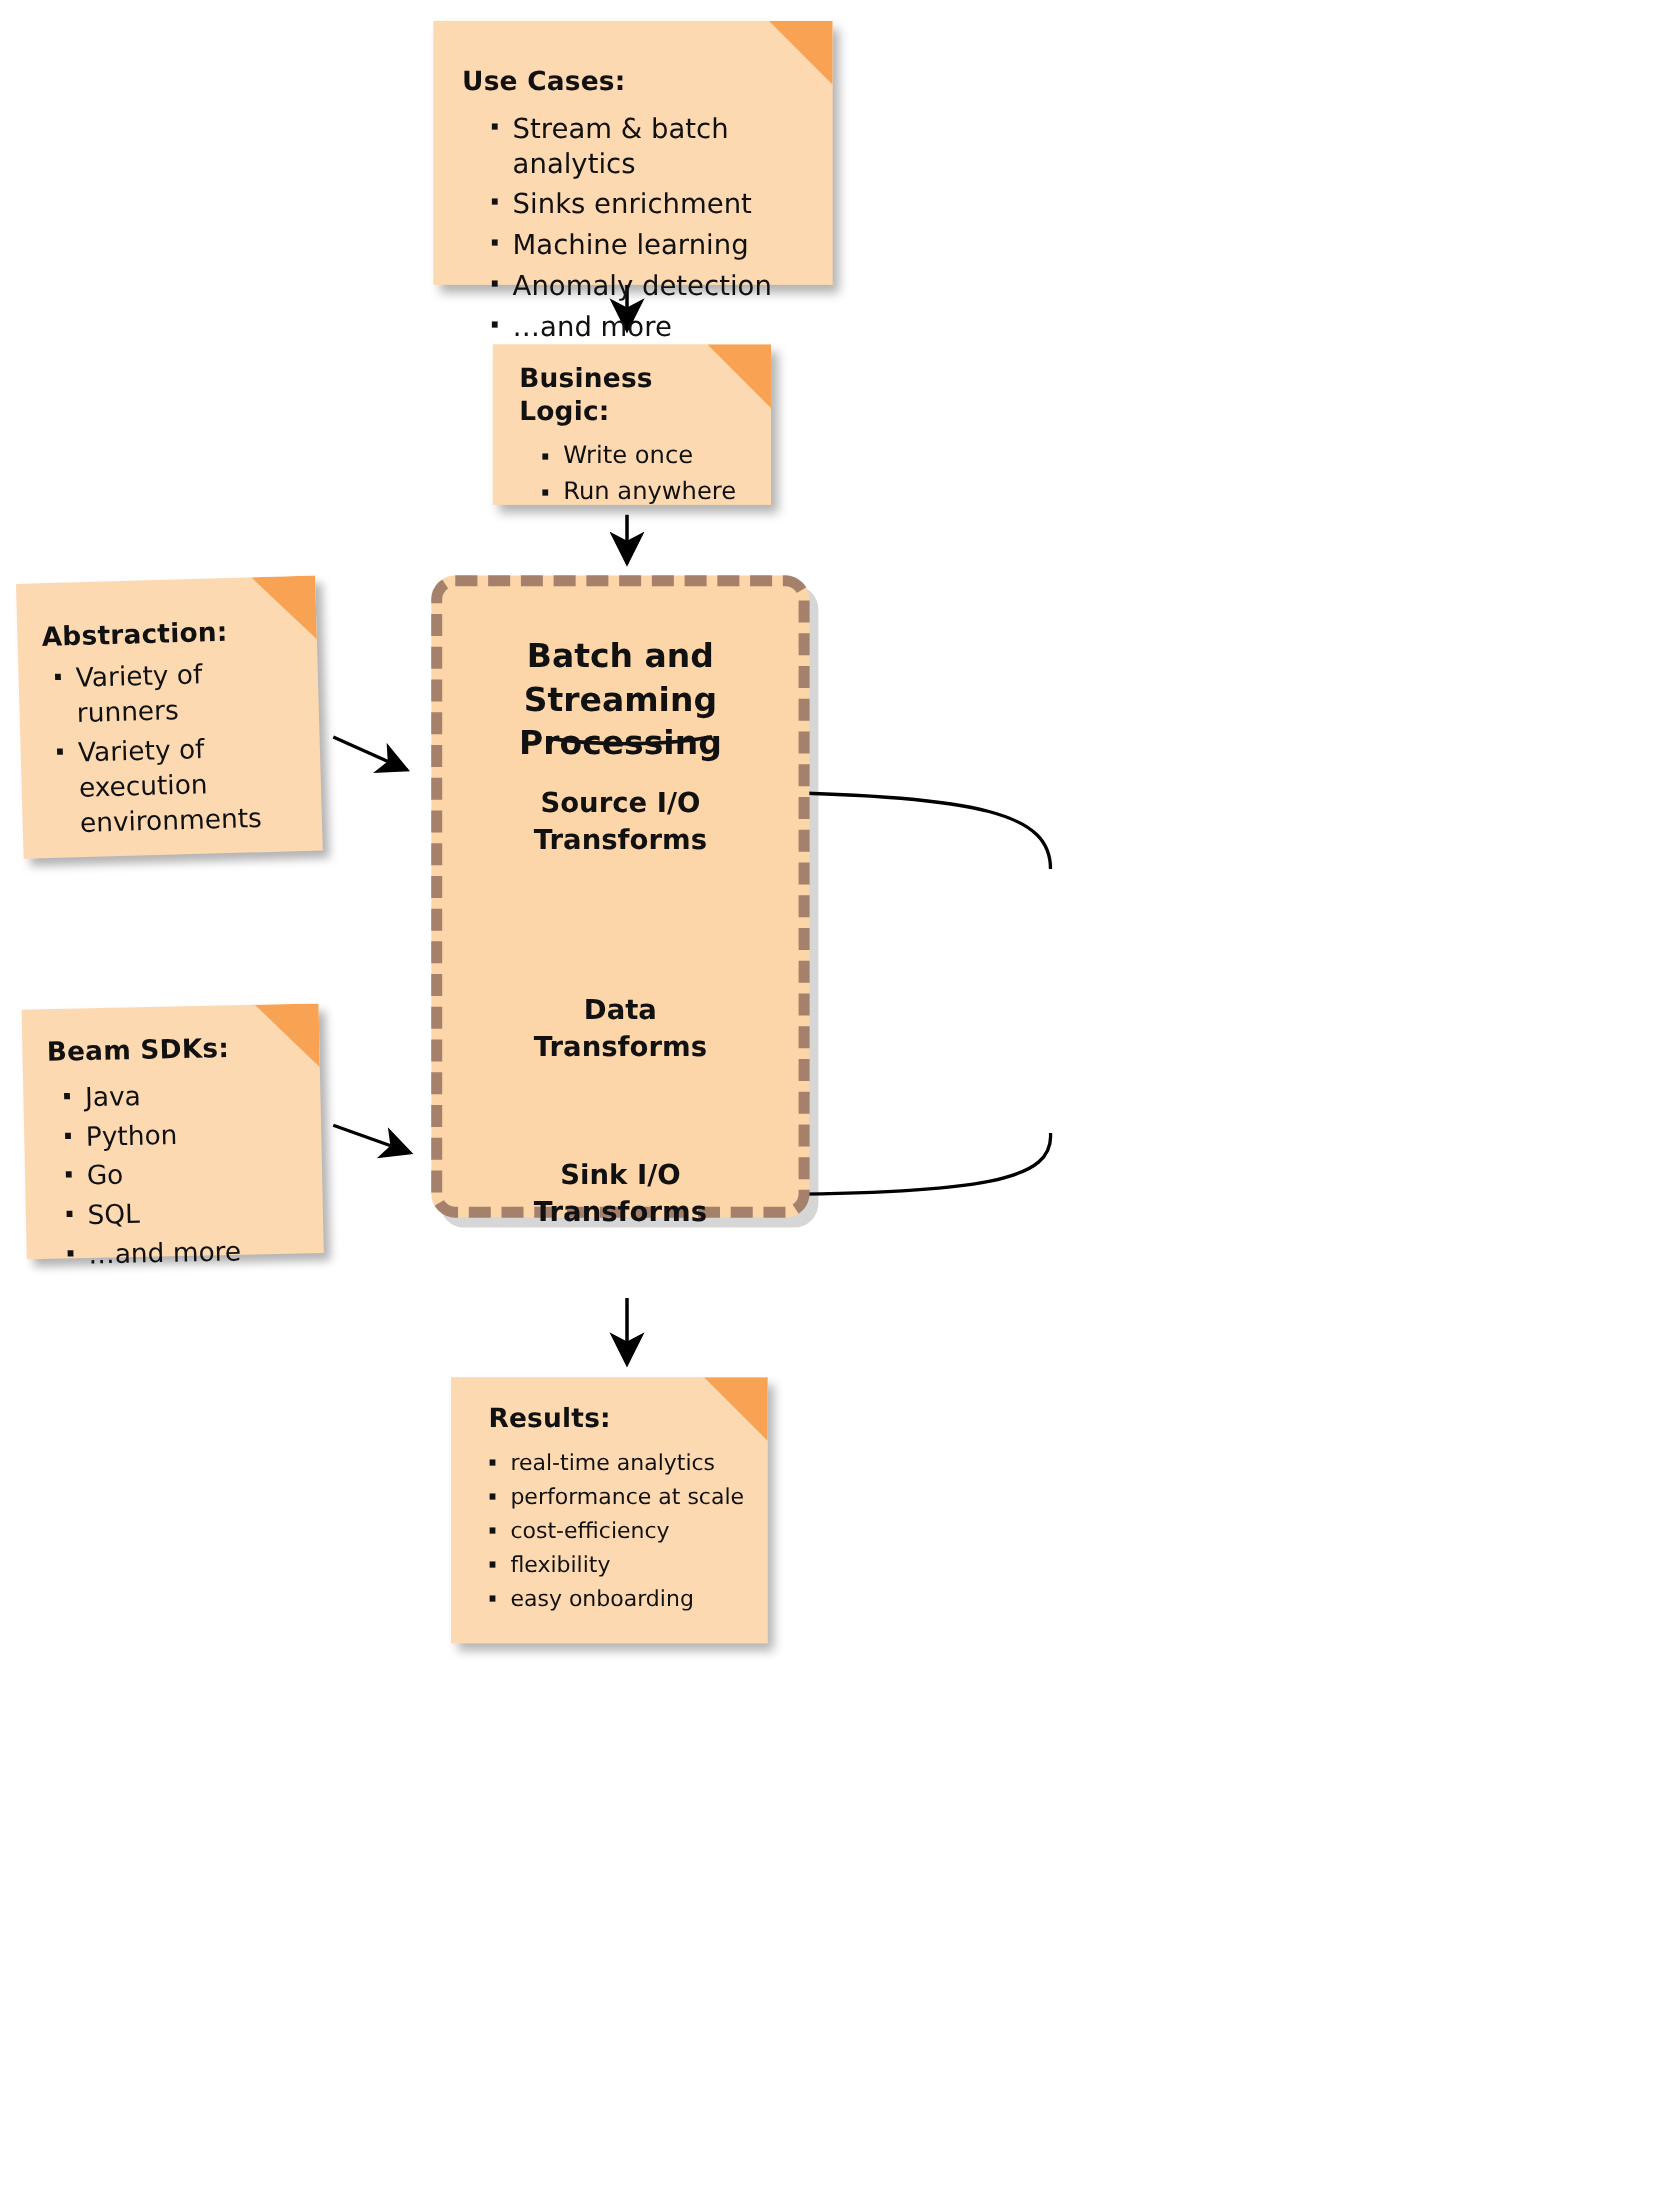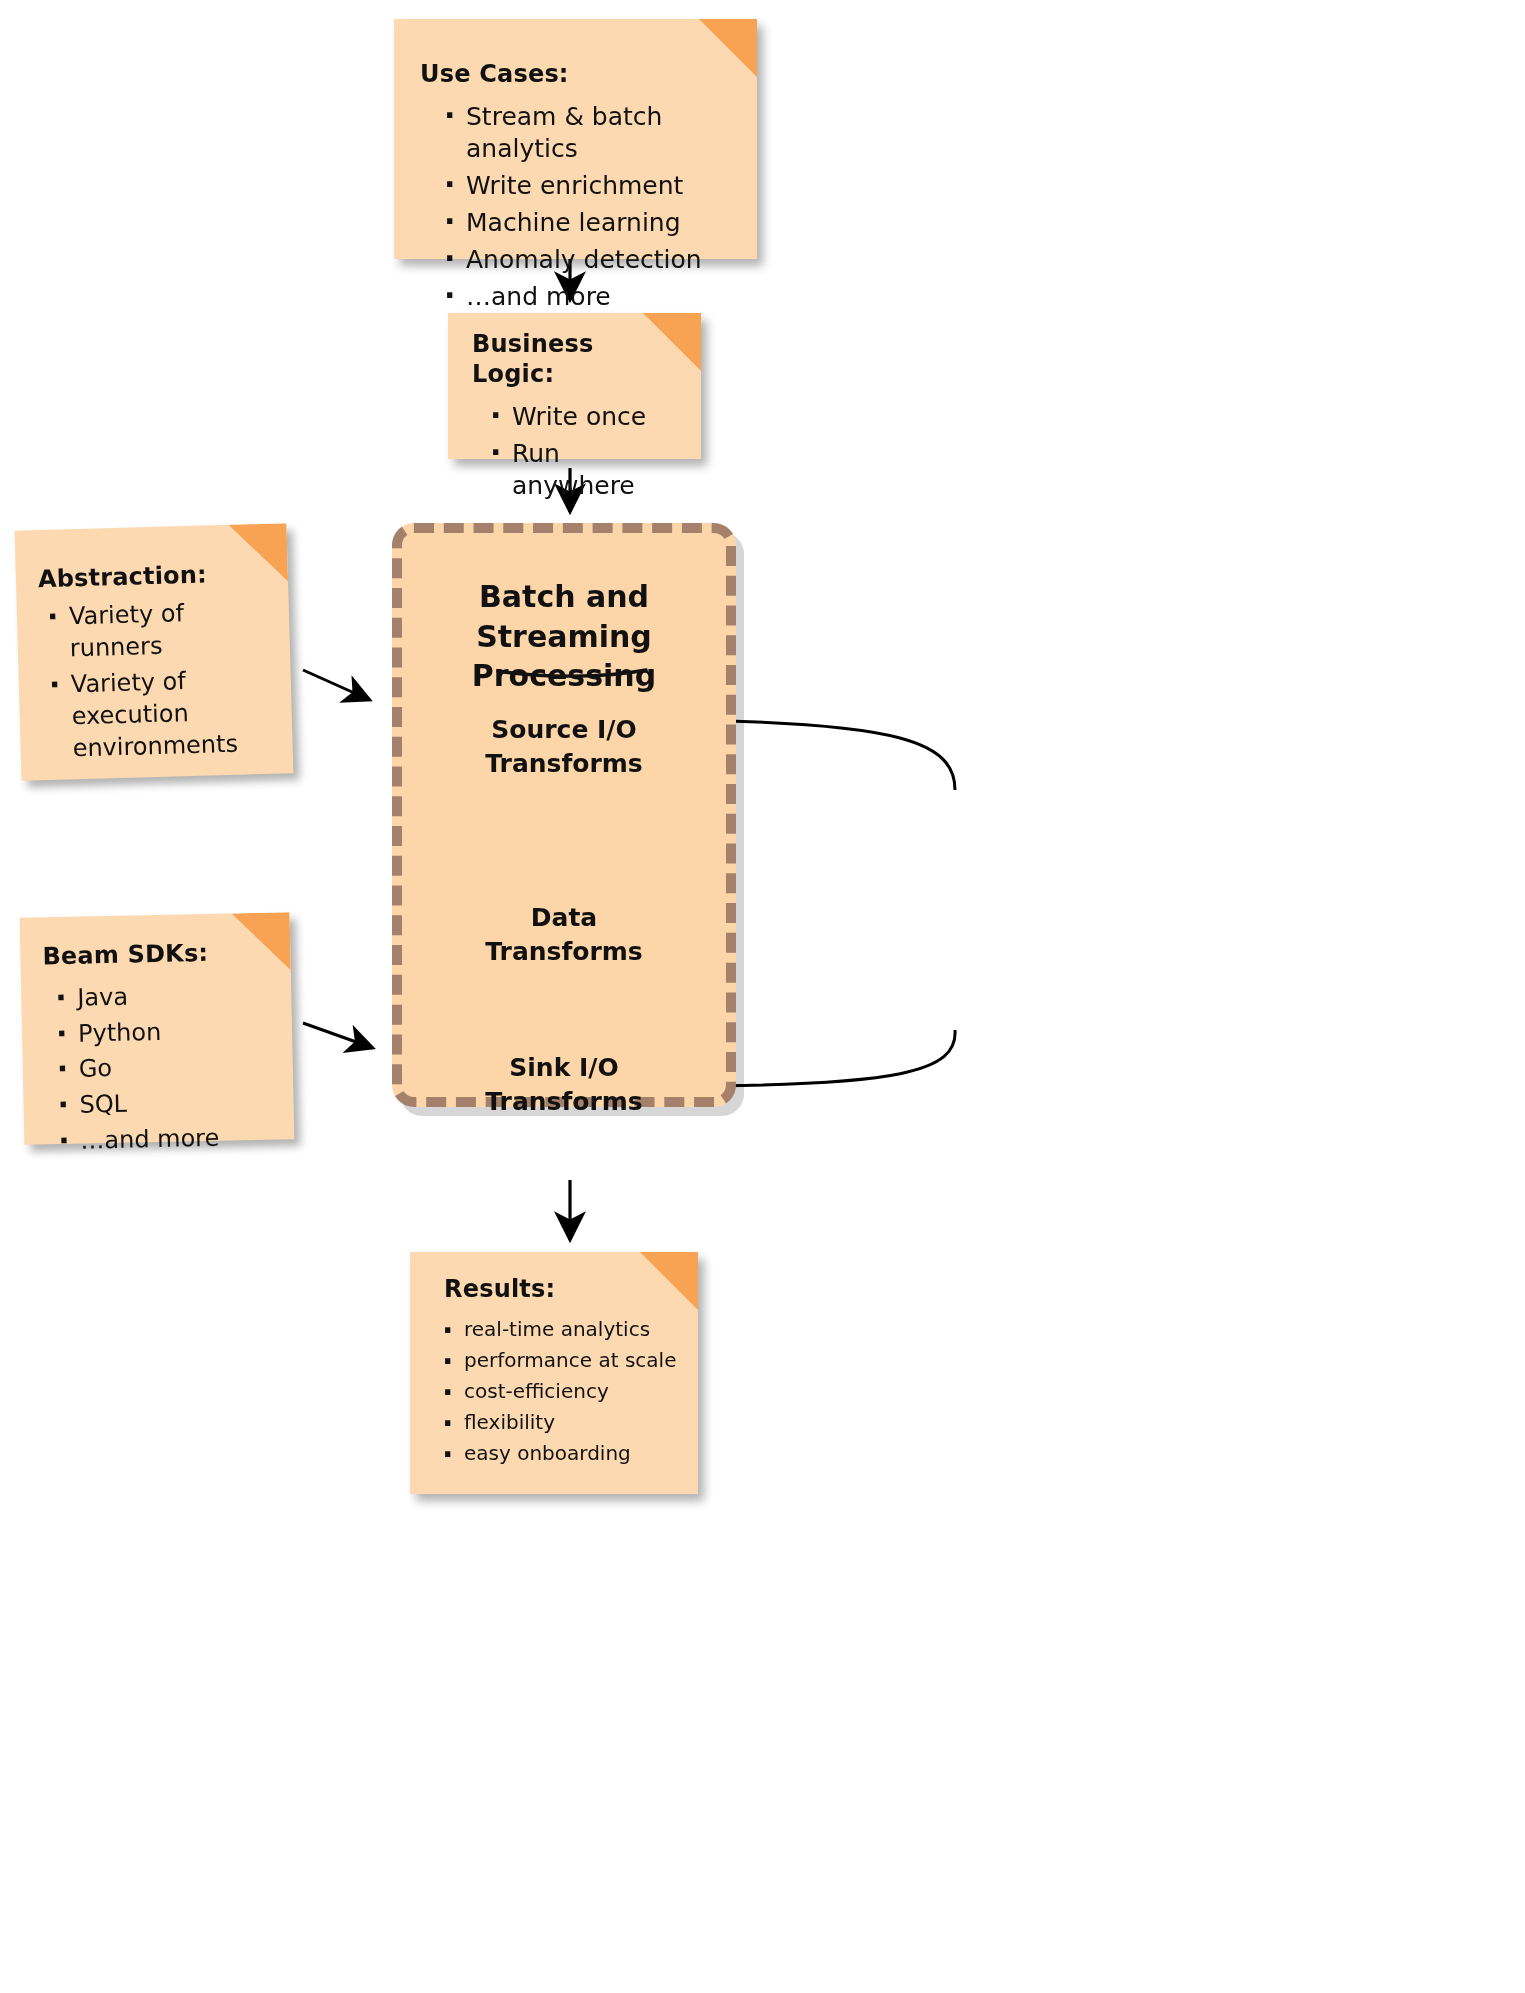--- a/index.html
+++ b/index.html
@@ -72,21 +72,21 @@
   #note-sdks       { left: 22px;   top: 915px;  width: 270px; height: 227px; padding: 24px 22px; transform: rotate(-1.2deg); }
   #note-sinks      { left: 812px;  top: 778px;  width: 278px; height: 262px; padding: 24px 20px; }
   #note-results    { left: 410px;  top: 1252px; width: 288px; height: 242px; padding: 22px 20px; }
 
   #note-abstract ul { margin-top: 8px; padding-left: 30px; }
   #note-abstract ul li { font-size: 24px; line-height: 1.32; }
   #note-sdks ul li { font-size: 24px; }
   #note-sinks ul li { font-size: 23px; line-height: 1.36; }
   #note-results ul li { font-size: 20px; line-height: 1.3; }
   #note-results .note-title { margin-left: 14px; }
-  #note-business ul li { font-size: 25px; }
+  #note-business ul li { font-size: 22px; }
   #note-business ul { padding-left: 40px; }
   #note-use-cases ul { padding-left: 46px; }
 
   
   #main-box {
     position: absolute;
     left: 392px;
     top: 523px;
     width: 344px;
     height: 584px;
@@ -187,21 +187,21 @@
     <g>
       <path d="M566,975 L566,1022" stroke="#000000" stroke-width="7" fill="none" marker-end="url(#ah-thick)"></path>
     </g>
   </svg>
 
   <div class="note" id="note-use-cases">
     <div class="fold-tri"></div>
     <div class="note-title">Use Cases:</div>
     <ul>
       <li>Stream &amp; batch analytics</li>
-      <li>Write enrichment</li>
+      <li>Sinks enrichment</li>
       <li>Machine learning</li>
       <li>Anomaly detection</li>
       <li>…and more</li>
     </ul>
   </div>
 
   <div class="note" id="note-business">
     <div class="fold-tri"></div>
     <div class="note-title">Business Logic:</div>
     <ul>

